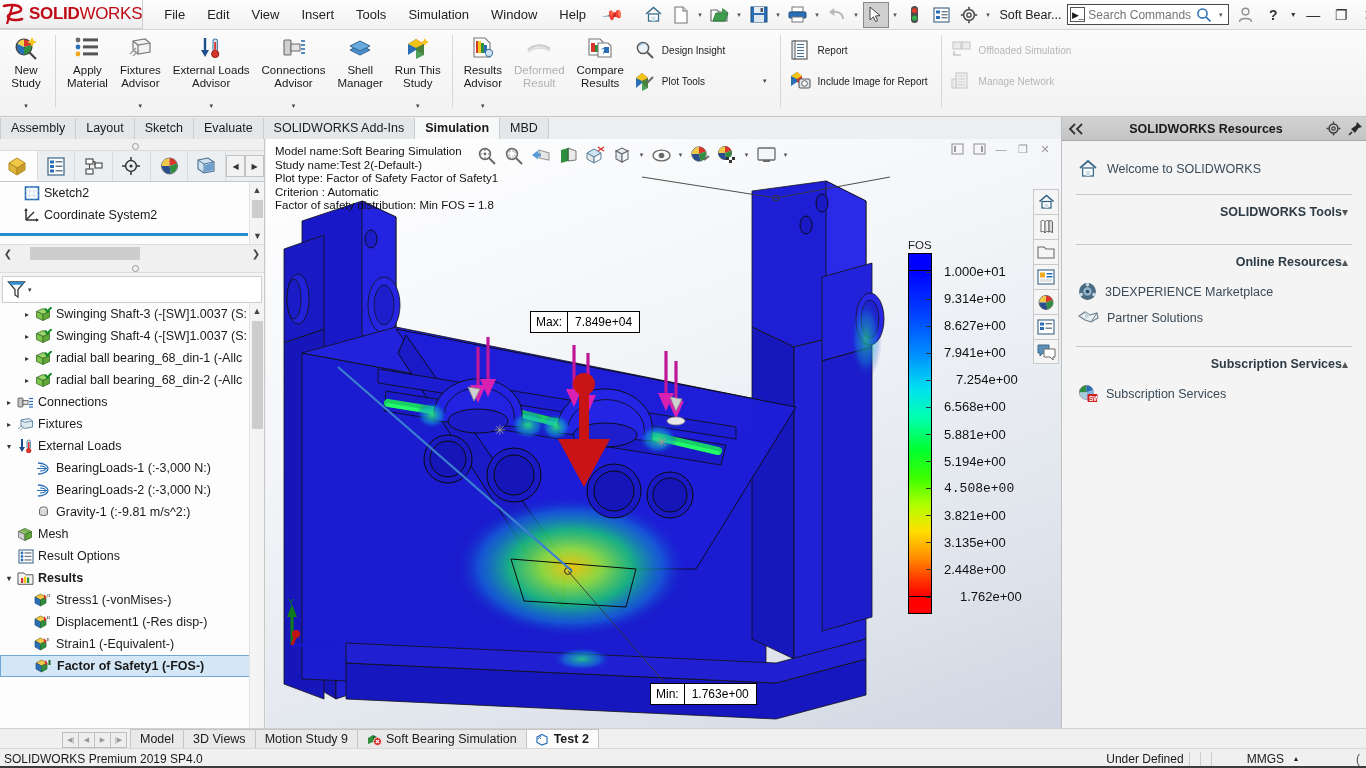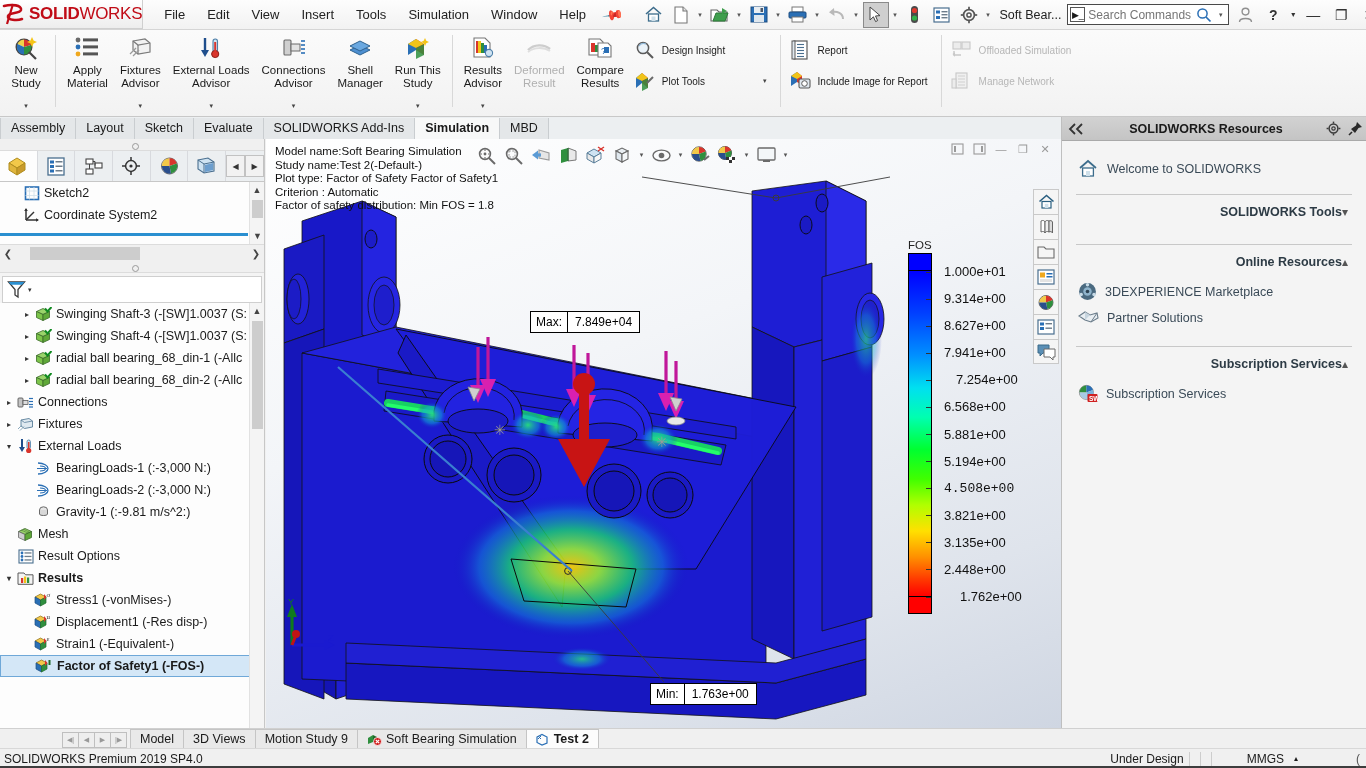--- a/index.html
+++ b/index.html
@@ -1436,21 +1436,21 @@
             <path d="M2 3 L5 6 M5 3 L2 6" stroke="#2a6fb5" stroke-width="1"></path>
           </svg>
         <span>Test 2</span>
       </div>
     </div>
   </div>
 
   <div class="statusbar">
     <span class="sb-left">SOLIDWORKS Premium 2019 SP4.0</span>
     <span style="flex:1;"></span>
-    <span>Under Design</span>
+    <span>Under Defined</span>
     <span class="sb-sep"></span>
     <span class="sb-sep"></span>
     <span class="sb-sep"></span>
     <span style="width:30px;"></span>
     <span>MMGS</span>
     <span style="margin-left:10px;font-size:8px;">▴</span>
     <span style="width:58px;"></span>
     <span style="color:#555;">(</span>
     <span style="width:6px;"></span>
   </div>

